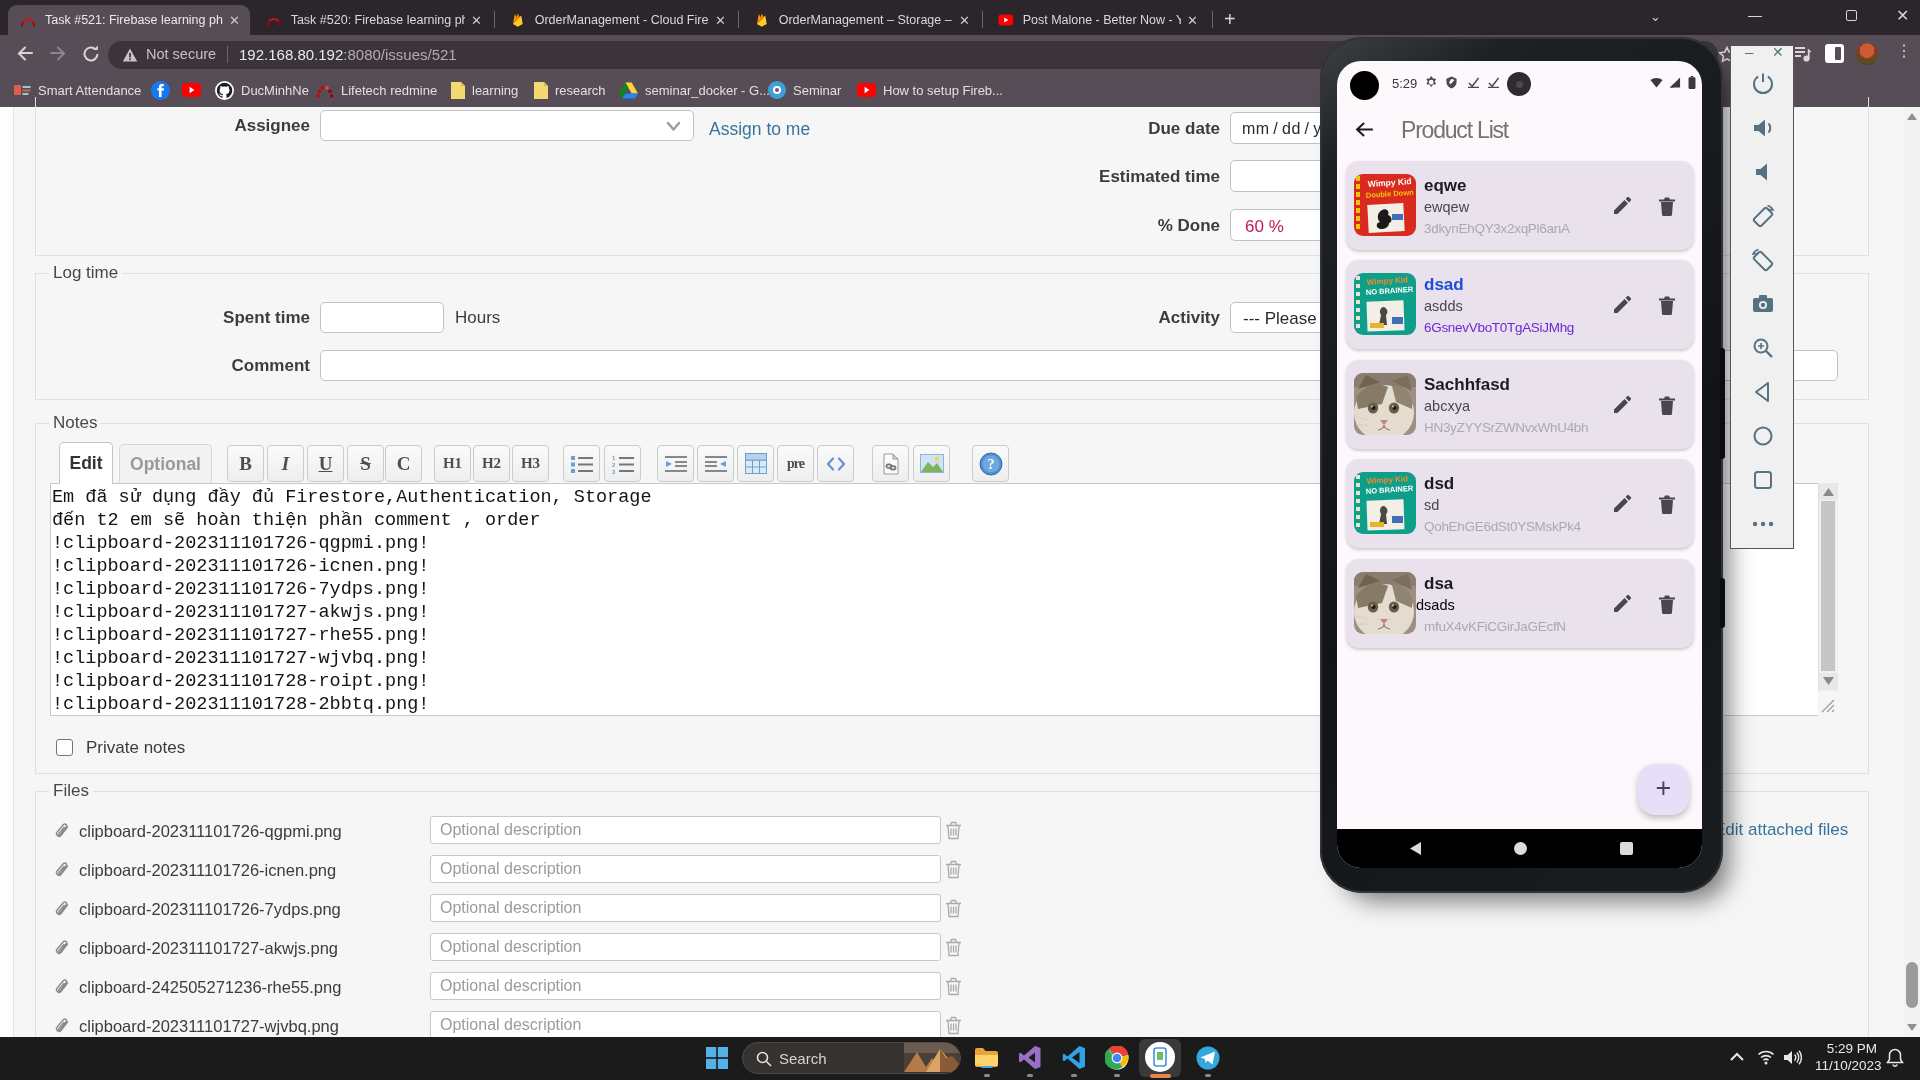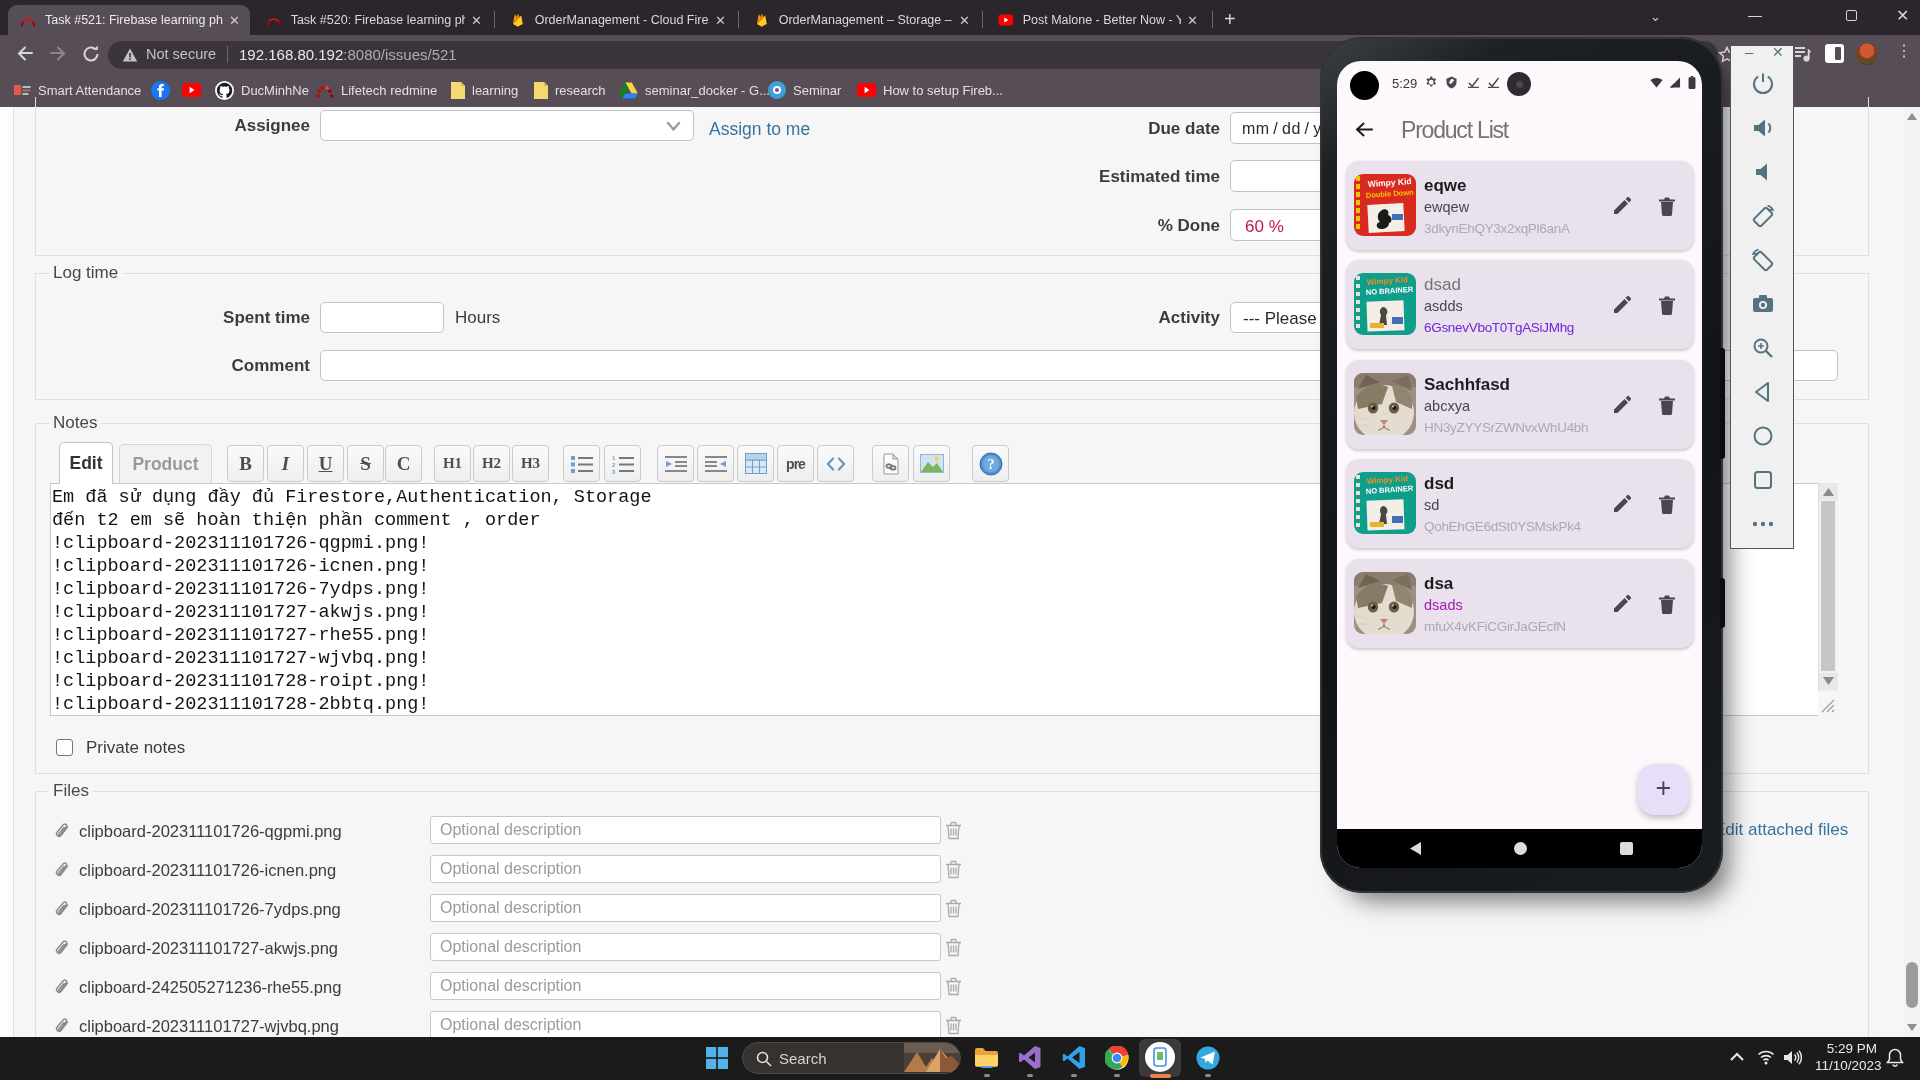--- a/index.html
+++ b/index.html
@@ -228,21 +228,21 @@
   <div class="ptext" style="left:455px; top:201px;">Hours</div>
   <div class="lbl" style="left:1020px; top:201px; width:200px;">Activity</div>
   <div class="inp" style="left:1230px; top:195px; width:132px; height:31px; font-size:17px; color:#2a2a2a; padding:6px 0 0 12px; white-space:nowrap; overflow:hidden;">--- Please se</div>
   <div class="lbl" style="left:110px; top:249px; width:200px;">Comment</div>
   <div class="inp" style="left:320px; top:243px; width:1518px; height:31px;"></div>
 
   <div class="fset" style="left:35px; top:316px; width:1834px; height:351px;"></div>
   <div class="legend" style="left:49px; top:306px;">Notes</div>
   <div id="jsttabs">
     <div style="position:absolute;left:59px;top:335px;width:54px;height:42px;background:#fff;border:1px solid #c5c4c5;border-bottom:none;border-radius:5px 5px 0 0;z-index:2;text-align:center;font-weight:bold;font-size:17.5px;color:#333;padding-top:10px;">Edit</div>
-    <div style="position:absolute;left:119px;top:337px;width:93px;height:39px;background:#f3f2f3;border:1px solid #d8d7d8;border-bottom:none;border-radius:5px 5px 0 0;text-align:center;font-weight:bold;font-size:17.5px;color:#9a999a;padding-top:9px;">Product</div>
+    <div style="position:absolute;left:119px;top:337px;width:93px;height:39px;background:#f3f2f3;border:1px solid #d8d7d8;border-bottom:none;border-radius:5px 5px 0 0;text-align:center;font-weight:bold;font-size:17.5px;color:#9a999a;padding-top:9px;">Optional</div>
     <div class="jsbtn" style="left:227px;">B</div>
     <div class="jsbtn" style="left:267px;font-style:italic;">I</div>
     <div class="jsbtn" style="left:307px;text-decoration:underline;">U</div>
     <div class="jsbtn" style="left:347px;text-decoration:line-through;">S</div>
     <div class="jsbtn" style="left:385px;">C</div>
     <div class="jsbtn" style="left:434px;font-size:15px;">H1</div>
     <div class="jsbtn" style="left:473px;font-size:15px;">H2</div>
     <div class="jsbtn" style="left:512px;font-size:15px;">H3</div>
     <div class="jsbtn" style="left:563px;">
         <svg width="22" height="20" viewBox="0 0 22 20">
@@ -294,21 +294,21 @@
           <path d="M21 7 L15 10 L21 13 Z" fill="#6a9fd0"></path>
         </svg>
       </div>
     <div class="jsbtn" style="left:737px;">
         <svg width="22" height="21" viewBox="0 0 22 21">
           <rect x="0.5" y="0.5" width="21" height="20" fill="#dce9f5" stroke="#6a9fd0"></rect>
           <path d="M0.5 7 H21.5 M0.5 14 H21.5 M7.5 0.5 V20.5 M14.5 0.5 V20.5" stroke="#6a9fd0" stroke-width="1"></path>
           <rect x="0.5" y="0.5" width="21" height="6.5" fill="#b9d2ea" stroke="#6a9fd0"></rect>
         </svg>
       </div>
-    <div class="jsbtn" style="left:777px;font-family:Liberation Sans, sans-serif;font-size:14px;letter-spacing:-1px;">pre</div>
+    <div class="jsbtn" style="left:777px;font-family:Liberation Serif, serif;font-size:14px;letter-spacing:-1px;">pre</div>
     <div class="jsbtn" style="left:817px;">
         <svg width="20" height="14" viewBox="0 0 20 14">
           <path d="M7 1.5 L2 7 L7 12.5 M13 1.5 L18 7 L13 12.5" stroke="#5e96cd" stroke-width="2.2" fill="none" stroke-linecap="round" stroke-linejoin="round"></path>
         </svg>
       </div>
     <div class="jsbtn" style="left:872px;">
         <svg width="22" height="22" viewBox="0 0 22 22">
           <path d="M4 1 h9 l5 5 v15 H4 Z" fill="#fbfbfb" stroke="#9a9a9a"></path>
           <path d="M13 1 l5 5 h-5 Z" fill="#d5d5d5" stroke="#9a9a9a"></path>
           <g stroke="#7a7a7a" stroke-width="1.8" fill="none">
@@ -535,21 +535,21 @@
             <rect x="2" y="43" width="4" height="4"></rect>
             <rect x="2" y="51" width="4" height="4"></rect>
           </g>
           <text x="13" y="12" font-family="Liberation Sans" font-weight="bold" font-size="8" fill="#f08c28" transform="rotate(-4 13 12)">Wimpy Kid</text>
           <text x="12" y="22" font-family="Liberation Sans" font-weight="bold" font-size="7.5" fill="#fff" transform="rotate(-4 12 22)">NO BRAINER</text>
           <rect x="13" y="28" width="37" height="30" fill="#f3efe6" transform="rotate(-2 31 43)"></rect>
           <path d="M29 34 c-3 1 -4 5 -2 8 l-2 10 h8 l-1 -10 c3 -2 1 -8 -3 -8 z" fill="#2a2a2a" opacity="0.85"></path>
           <rect x="38" y="44" width="11" height="7" fill="#3f6fb5"></rect>
           <rect x="16" y="50" width="14" height="5" fill="#e8b42a"></rect>
         </svg></div>
-    <div style="position:absolute; left:78px; top:15px; font-size:17px; font-weight:normal; color:#737373;">dsad</div>
+    <div style="position:absolute; left:78px; top:15px; font-size:17px; font-weight:bold; color:#1d4ed8;">dsad</div>
     <div style="position:absolute; left:78px; top:38px; font-size:14.5px; color:#4a4550;">asdds</div>
     <div style="position:absolute; left:78px; top:60px; font-size:13.5px; letter-spacing:-0.3px; color:#6d28d9;">6GsnevVboT0TgASiJMhg</div>
     <svg style="position:absolute; left:266px; top:35px;" width="20" height="20" viewBox="0 0 20 20">
         <path d="M2 14.5 V18 h3.5 L16 7.5 12.5 4 Z M13.6 2.9 l3.5 3.5 1.6-1.6 a1.2 1.2 0 0 0 0-1.7 l-1.8-1.8 a1.2 1.2 0 0 0-1.7 0 Z" fill="#4a4550"></path>
       </svg>
     <svg style="position:absolute; left:312px; top:35px;" width="18" height="20" viewBox="0 0 18 20">
         <path d="M3 6 h12 l-1 12.5 a1.5 1.5 0 0 1-1.5 1.5 h-7 a1.5 1.5 0 0 1-1.5-1.5 Z M1 3.5 h16 v2 H1 Z M6 3.5 L7 1.5 h4 l1 2 Z" fill="#4a4550"></path>
       </svg>
   </div>
   <div style="position:absolute; left:26px; top:323px; width:348px; height:89px; background:#e9e1ec; border-radius:13px; box-shadow:0 1.5px 3px rgba(0,0,0,0.18);">
@@ -623,21 +623,21 @@
           <ellipse cx="40" cy="35" rx="5.2" ry="5.6" fill="#6b5e46"></ellipse>
           <circle cx="19.5" cy="35" r="2.1" fill="#1d1812"></circle>
           <circle cx="40.5" cy="35" r="2.1" fill="#1d1812"></circle>
           <circle cx="18" cy="33.5" r="0.9" fill="#fff" opacity="0.8"></circle>
           <circle cx="39" cy="33.5" r="0.9" fill="#fff" opacity="0.8"></circle>
           <path d="M26 47 L34 47 L30 52 Z" fill="#c08180"></path>
           <path d="M30 52 Q30 56 24 57 M30 52 Q30 56 36 57" stroke="#8d7f6b" stroke-width="1.1" fill="none"></path>
           <path d="M2 44 L14 47 M2 52 L14 52" stroke="#cfc7b8" stroke-width="1" opacity="0.6"></path>
         </svg></div>
     <div style="position:absolute; left:78px; top:15px; font-size:17px; font-weight:bold; color:#1d1b20;">dsa</div>
-    <div style="position:absolute; left:78px; top:38px; font-size:14.5px; color:#a21caf;">dsads</div>
+    <div style="position:absolute; left:70px; top:38px; font-size:14.5px; color:#000000;">dsads</div>
     <div style="position:absolute; left:78px; top:60px; font-size:13.5px; letter-spacing:-0.3px; color:#aca8b2;">mfuX4vKFiCGirJaGEcfN</div>
     <svg style="position:absolute; left:266px; top:35px;" width="20" height="20" viewBox="0 0 20 20">
         <path d="M2 14.5 V18 h3.5 L16 7.5 12.5 4 Z M13.6 2.9 l3.5 3.5 1.6-1.6 a1.2 1.2 0 0 0 0-1.7 l-1.8-1.8 a1.2 1.2 0 0 0-1.7 0 Z" fill="#4a4550"></path>
       </svg>
     <svg style="position:absolute; left:312px; top:35px;" width="18" height="20" viewBox="0 0 18 20">
         <path d="M3 6 h12 l-1 12.5 a1.5 1.5 0 0 1-1.5 1.5 h-7 a1.5 1.5 0 0 1-1.5-1.5 Z M1 3.5 h16 v2 H1 Z M6 3.5 L7 1.5 h4 l1 2 Z" fill="#4a4550"></path>
       </svg>
   </div>
 
   <div style="position:absolute; left:318px; top:727px; width:51px; height:51px; border-radius:17px; background:#e9def7; box-shadow:0 3px 6px rgba(0,0,0,0.25); text-align:center; font-size:27px; color:#4b4365; line-height:49px;">+</div>

